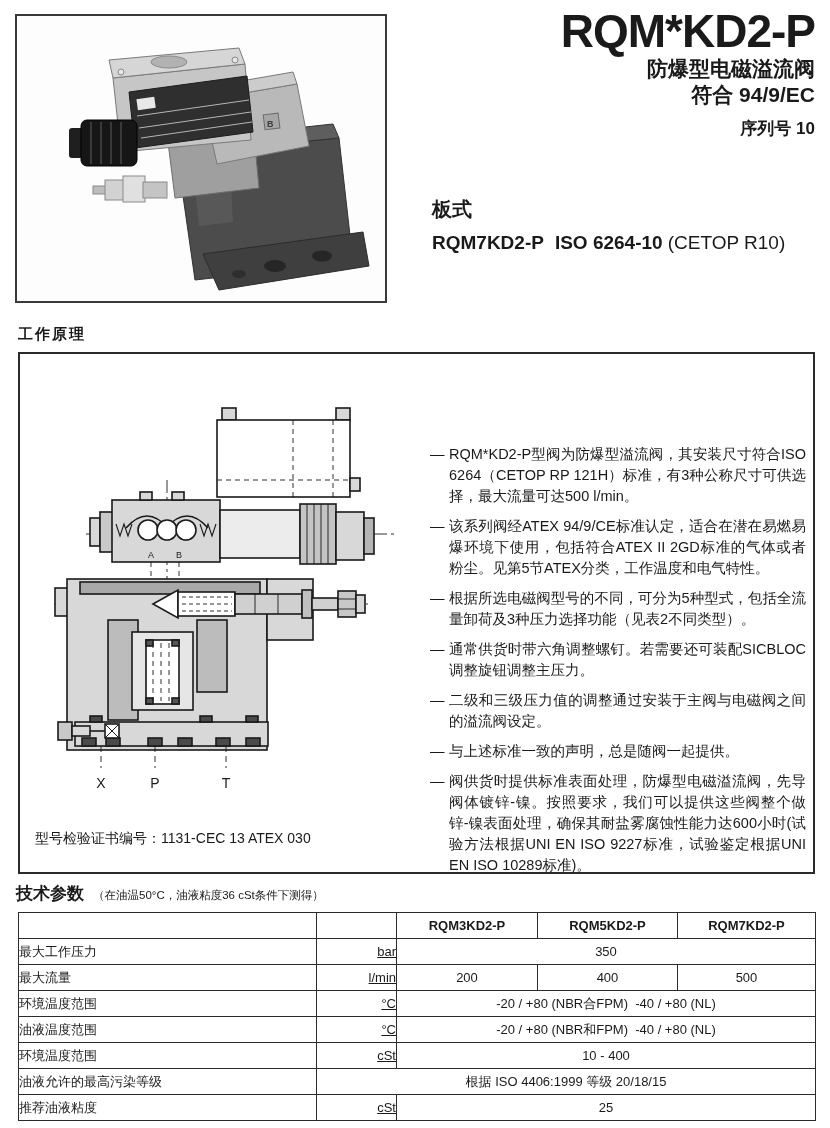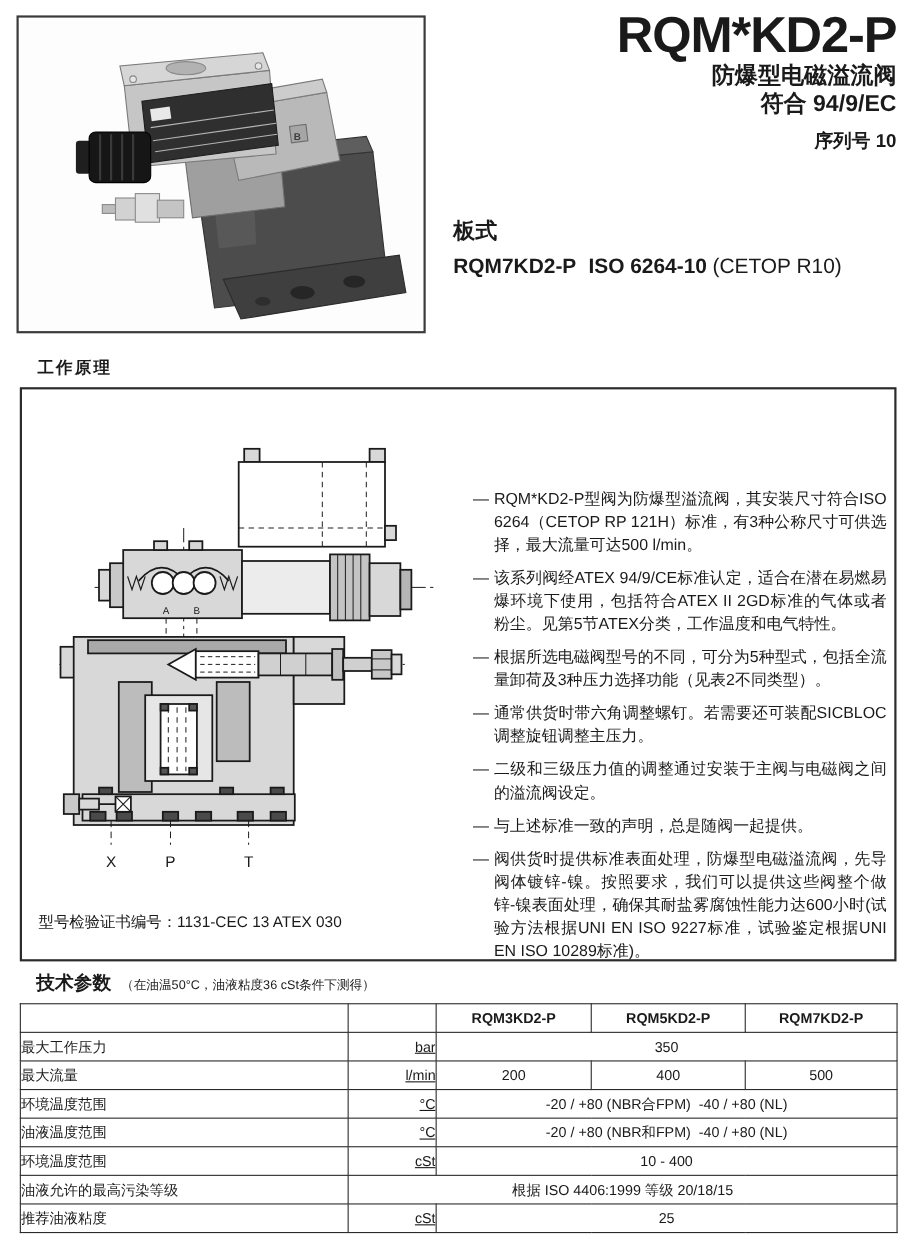--- a/index.html
+++ b/index.html
@@ -16,43 +16,43 @@
     border:2px solid #3a3a3a;background:#fdfdfd;box-sizing:border-box;
   }
 
   
   .title-block{right:15px;top:6px;text-align:right;width:430px;}
   .main-title{font-size:46px;font-weight:bold;letter-spacing:-1px;line-height:50px;}
   .sub-line{font-size:21px;font-weight:bold;line-height:25.5px;}
   .series-line{font-size:17px;font-weight:bold;margin-top:10px;padding-left:20px;}
 
   
-  .models-block{left:412px;top:196px;}
+  .models-block{left:432px;top:196px;}
   .models-heading{font-size:20px;font-weight:bold;margin-bottom:6px;}
   .model-line{font-size:19px;line-height:27.5px;white-space:nowrap;}
   .model-line .m{font-weight:bold;}
   .model-line .iso{font-weight:bold;margin-left:11px;}
   .model-line .cetop{font-weight:normal;margin-left:5px;}
 
   
-  .wp-heading{left:18px;top:325px;font-size:15px;font-weight:bold;letter-spacing:2px;margin-left:16px;}
+  .wp-heading{left:18px;top:325px;font-size:15px;font-weight:bold;letter-spacing:2px;}
   .wp-box{
     left:18px;top:352px;width:793px;height:518px;
     border:2px solid #2b2b2b;box-sizing:content-box;
   }
   .diagram{position:absolute;left:30px;top:38px;}
   .bullets{position:absolute;left:410px;top:90px;width:376px;
     font-size:14.5px;line-height:21px;text-align:justify;}
   .bullet{display:flex;margin-bottom:9px;}
   .bullet .dash{flex:0 0 19px;}
   .bullet .txt{flex:1;}
   .certificate{position:absolute;left:15px;top:476px;font-size:14px;}
 
   
-  .specs-heading-row{left:33px;top:882px;}
+  .specs-heading-row{left:16px;top:882px;}
   .specs-heading{font-size:17px;font-weight:bold;}
   .specs-note{font-size:11.5px;margin-left:9px;}
   table.specs{
     position:absolute;left:18px;top:912px;width:797px;
     border-collapse:collapse;table-layout:fixed;
   }
   table.specs td,table.specs th{
     border:1.5px solid #2b2b2b;height:25px;padding:0;
     font-size:13px;font-weight:normal;overflow:hidden;
   }

